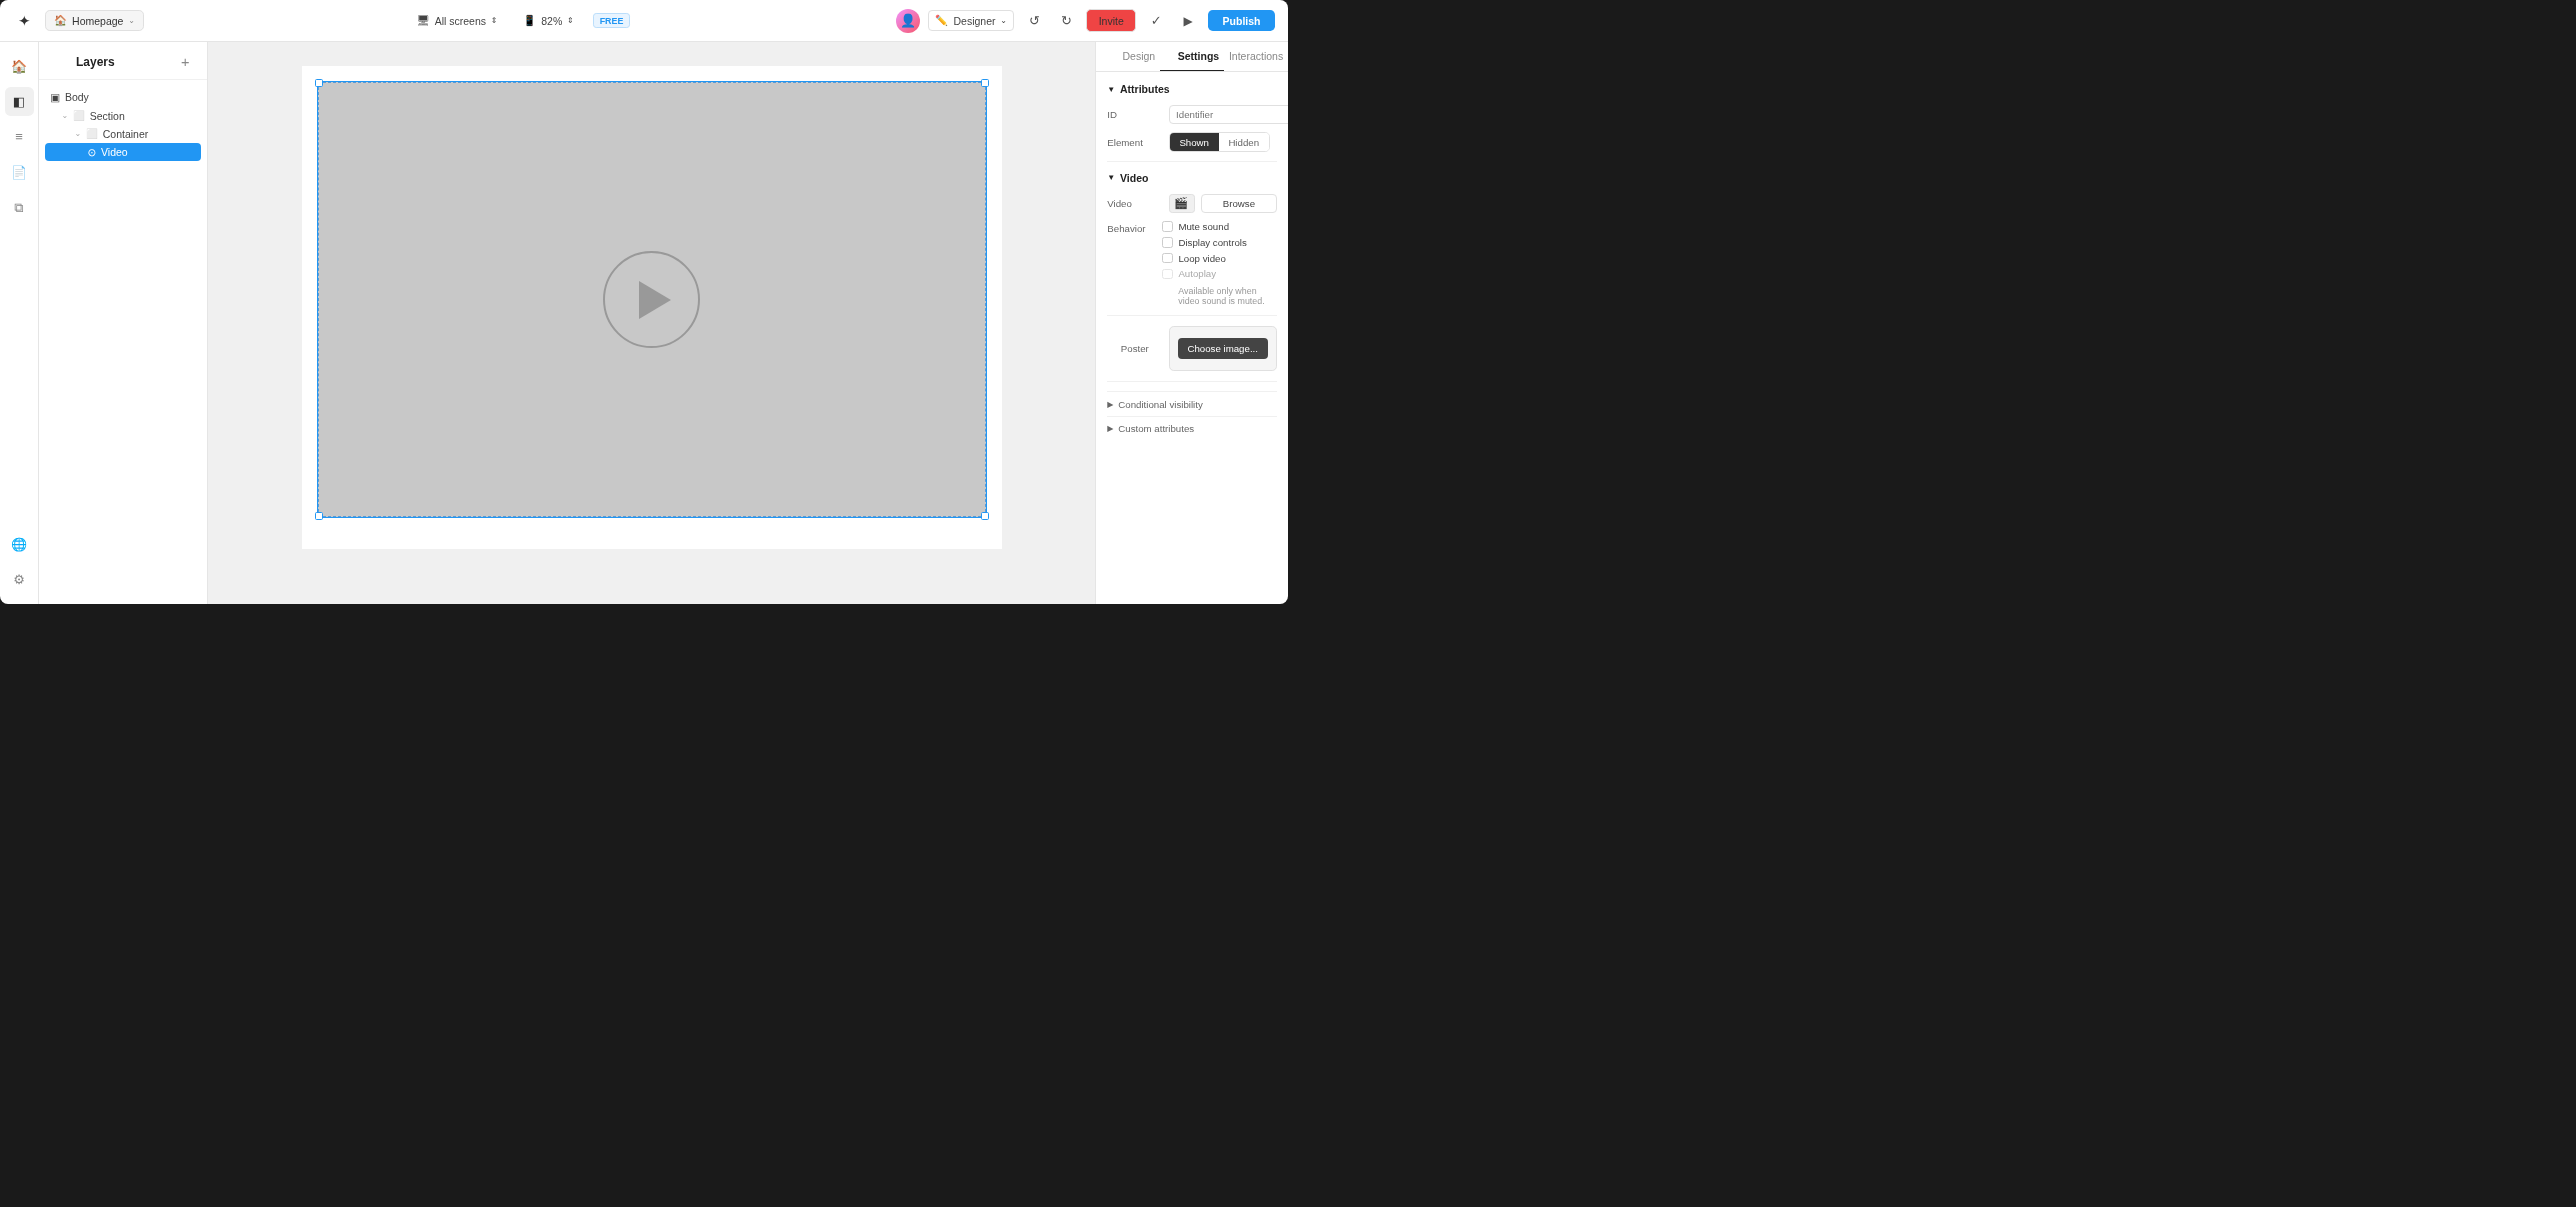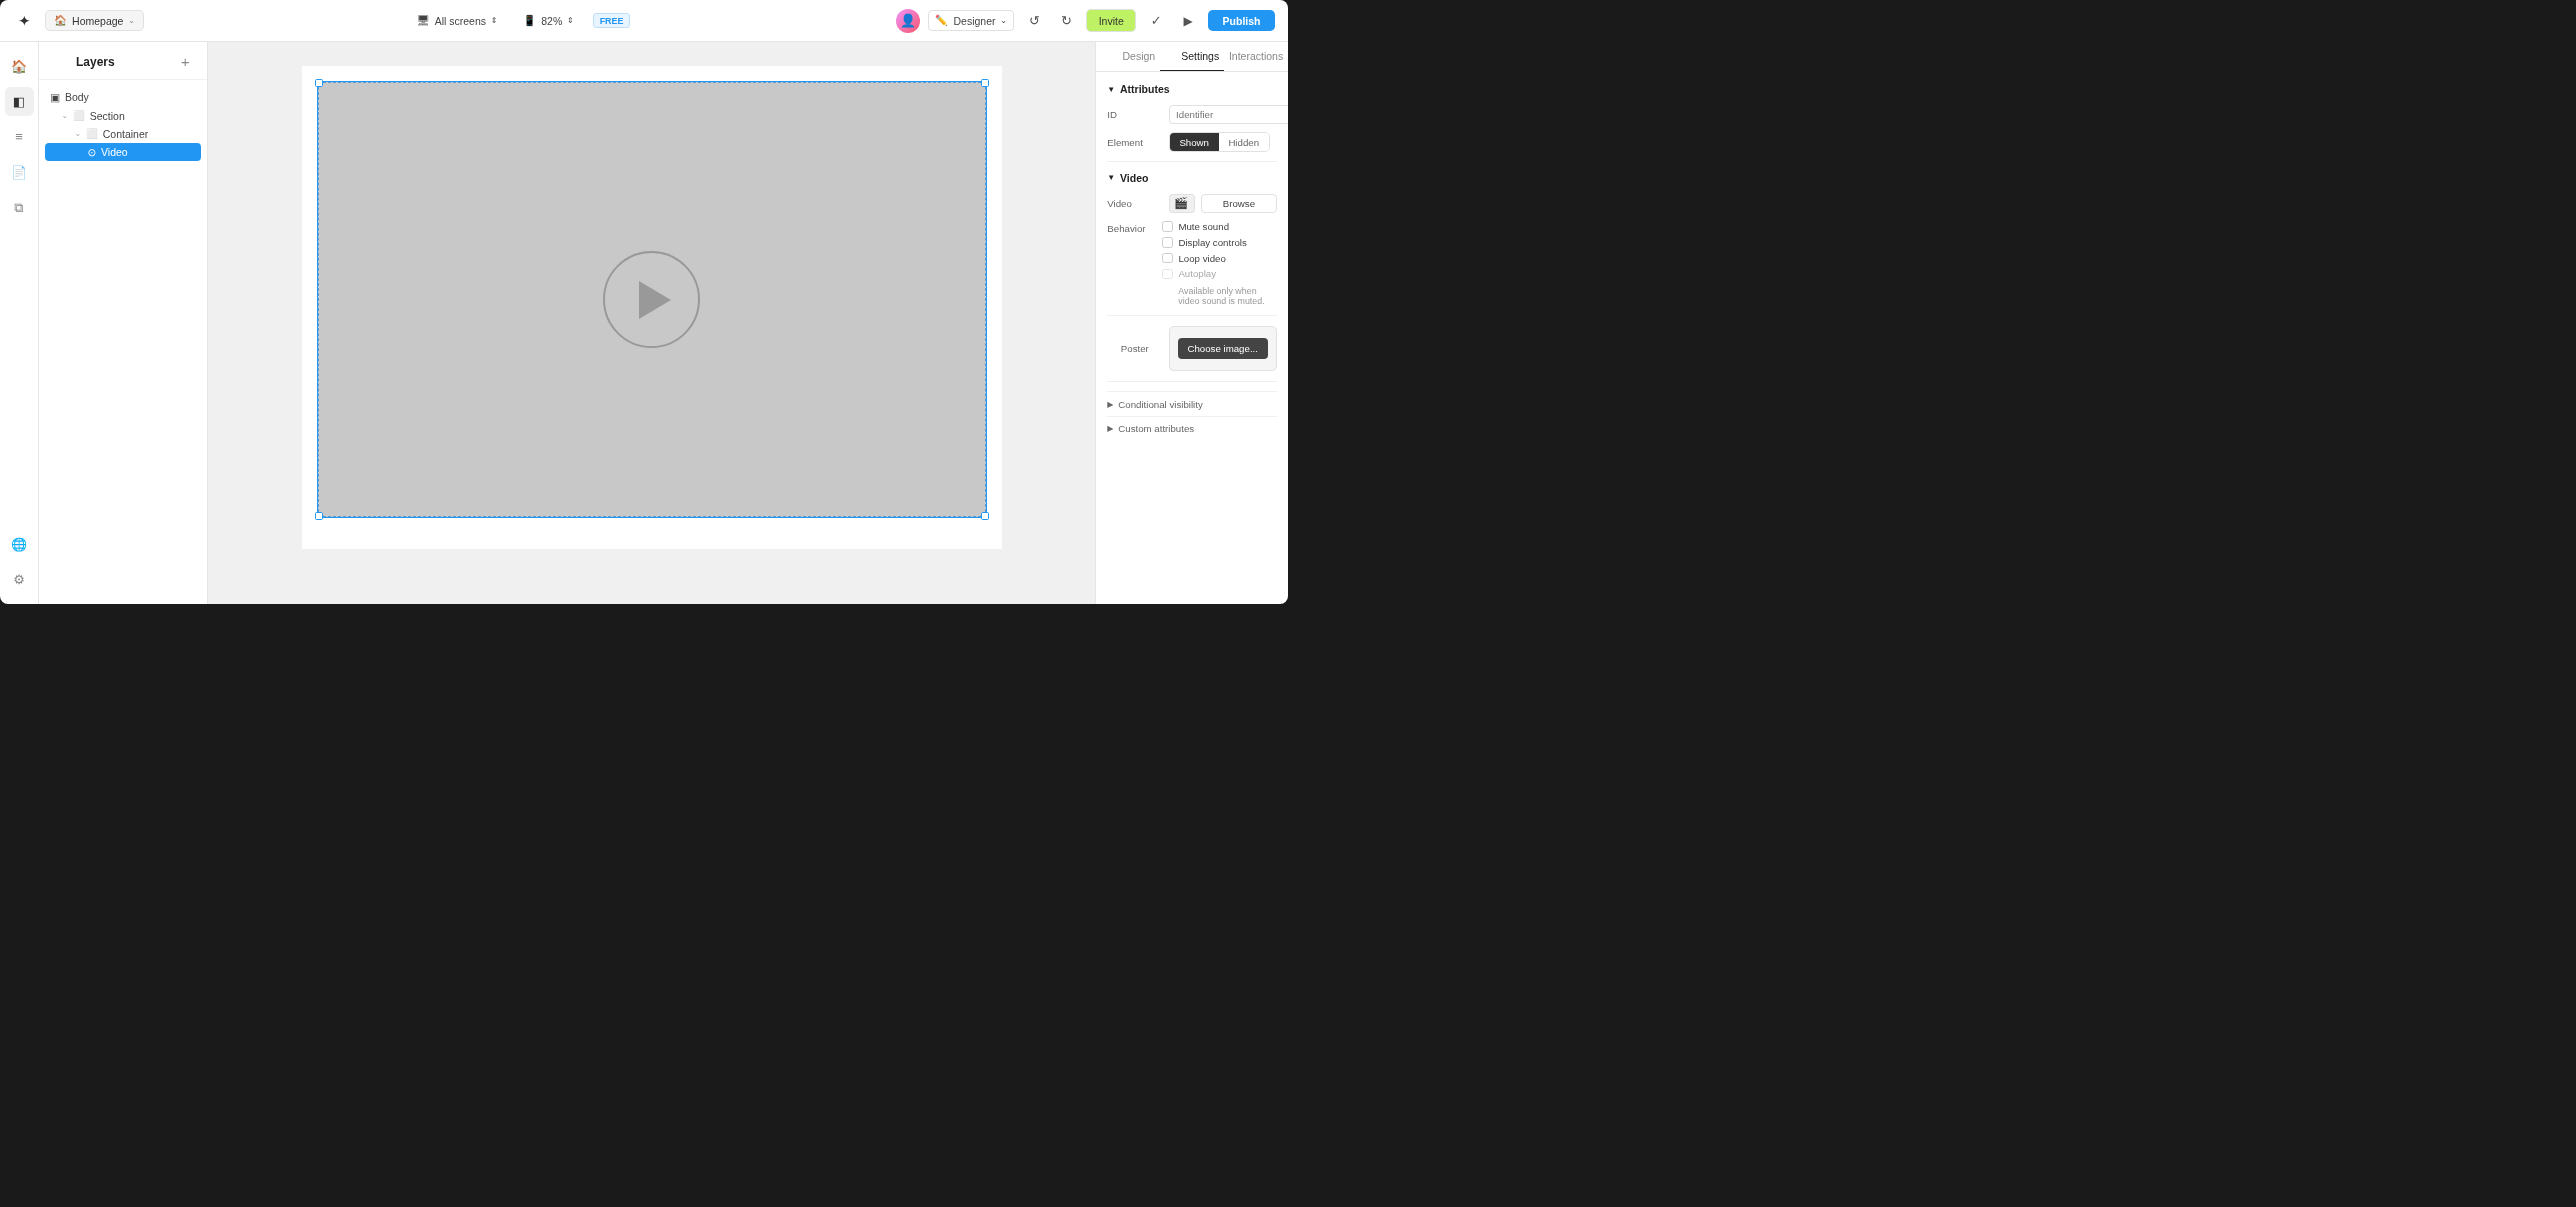--- a/index.html
+++ b/index.html
@@ -136,21 +136,21 @@
       border-radius: 4px;
       cursor: pointer;
       color: #555;
       font-size: 13px;
     }
 
     .invite-btn {
       padding: 4.8px 11.3px;
       font-size: 10.5px;
       font-weight: 500;
-      background: #bef264;
+      background: #ef4444;
       border: 0.8px solid #e0e0e0;
       border-radius: 4.8px;
       cursor: pointer;
       color: #333;
     }
 
     .play-btn {
       width: 24px;
       height: 24px;
       display: flex;
@@ -368,21 +368,21 @@
       text-align: right;
       padding: 8px 4.8px;
       font-size: 10.5px;
       color: #888;
       cursor: pointer;
       border-bottom: 1.6px solid transparent;
     }
 
     .right-tab.active {
       color: #222;
-      font-weight: 400;
+      font-weight: 700;
       border-bottom: 1.6px solid #222;
     }
 
     .right-panel-content {
       padding: 11.3px;
     }
 
     .section-header {
       display: flex;
       align-items: center;

